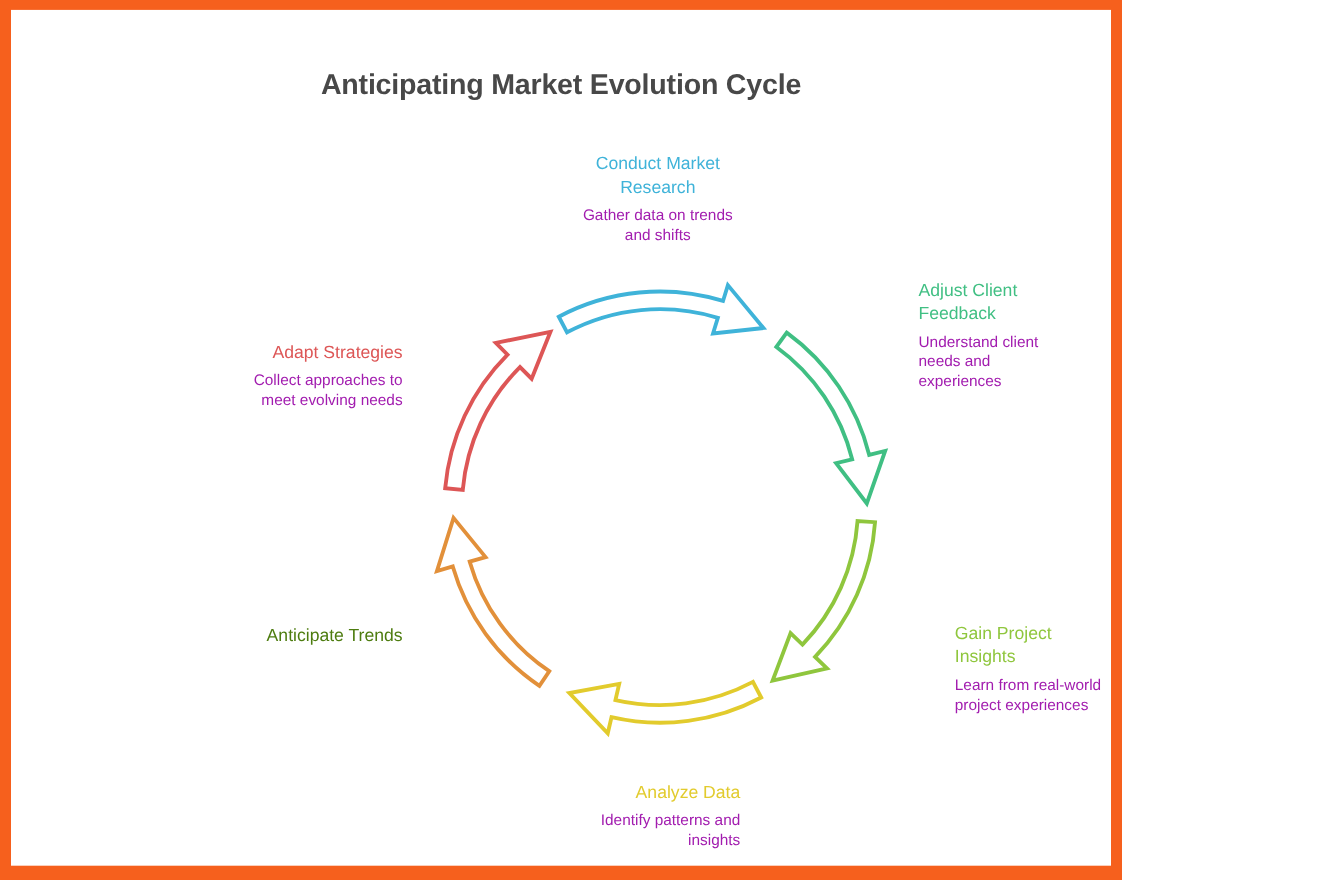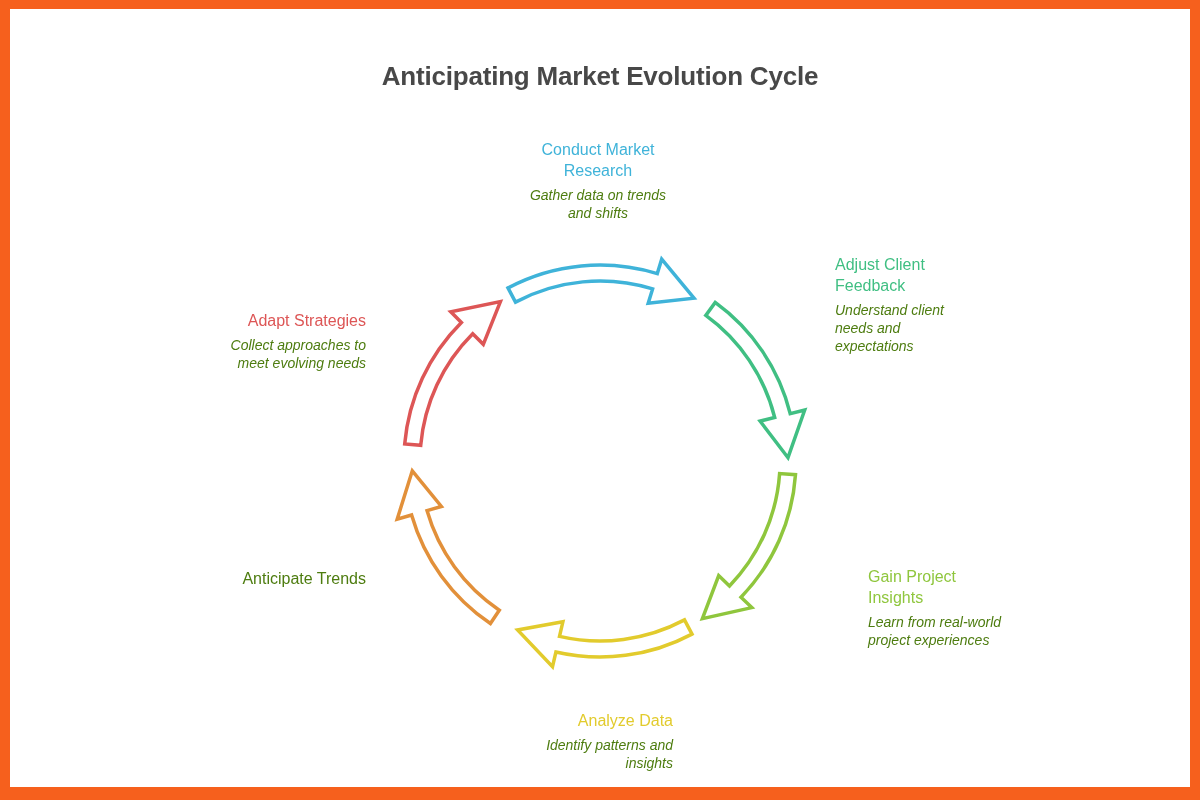--- a/index.html
+++ b/index.html
@@ -3,21 +3,21 @@
 <meta charset="utf-8">
 <style>
   html, body { margin: 0; padding: 0; }
   body {
     width: 1200px; height: 800px;
     font-family: "Liberation Sans", sans-serif;
     overflow: hidden;
   }
   .frame {
     position: relative;
-    width: 1200px; height: 800px;
+    width: 1020px; height: 800px;
     box-sizing: border-box;
   }
   .canvas {
     position: absolute;
     left: 10px; top: 9px; right: 10px; bottom: 13px;
     background: #ffffff;
   }
   .page-title {
     position: absolute;
     left: 0; right: 0; top: 52px;
@@ -38,22 +38,21 @@
   }
   .step-label {
     font-size: 16px;
     line-height: 21px;
     font-weight: 500;
   }
   .step-desc {
     margin-top: 5px;
     font-size: 14px;
     line-height: 18px;
-    color: #4d7c0f;
-    font-style: italic;
+    color: #a21caf;
   }
   .pos-top          { left: 513px; top: 130px; width: 150px; text-align: center; }
   .pos-right-top    { left: 825px; top: 245px; width: 140px; text-align: left; }
   .pos-right-bottom { left: 825px; top: 557px; width: 140px; text-align: left; margin-left: 33px; }
   .pos-bottom       { left: 513px; top: 701px; width: 150px; text-align: right; }
   .pos-left-bottom  { left: 206px; top: 559px; width: 150px; text-align: right; }
   .pos-left-top     { left: 206px; top: 301px; width: 150px; text-align: right; }
 </style>
 </head>
 <body>
@@ -72,21 +71,21 @@
         <path d="M 394.7 434.9 A 196 196 0 0 1 451.4 313.4 L 440.8 302.8 L 490.4 292.6 L 473.3 335.3 L 462.7 324.7 A 180 180 0 0 0 410.7 436.3 Z" fill="none" stroke="#dd5656" stroke-width="3.5" stroke-linejoin="miter"></path>
       </svg>
 
     <div class="step pos-top">
       <div class="step-label" style="color: rgb(63, 179, 217);">Conduct Market Research</div>
       <div class="step-desc">Gather data on trends and shifts</div>
     </div>
 
     <div class="step pos-right-top">
       <div class="step-label" style="color: rgb(64, 191, 131);">Adjust Client Feedback</div>
-      <div class="step-desc">Understand client needs and expectations</div>
+      <div class="step-desc">Understand client needs and experiences</div>
     </div>
 
     <div class="step pos-right-bottom">
       <div class="step-label" style="color: rgb(143, 198, 61);">Gain Project Insights</div>
       <div class="step-desc">Learn from real-world project experiences</div>
     </div>
 
     <div class="step pos-bottom">
       <div class="step-label" style="color: rgb(226, 203, 45);">Analyze Data</div>
       <div class="step-desc">Identify patterns and insights</div>

